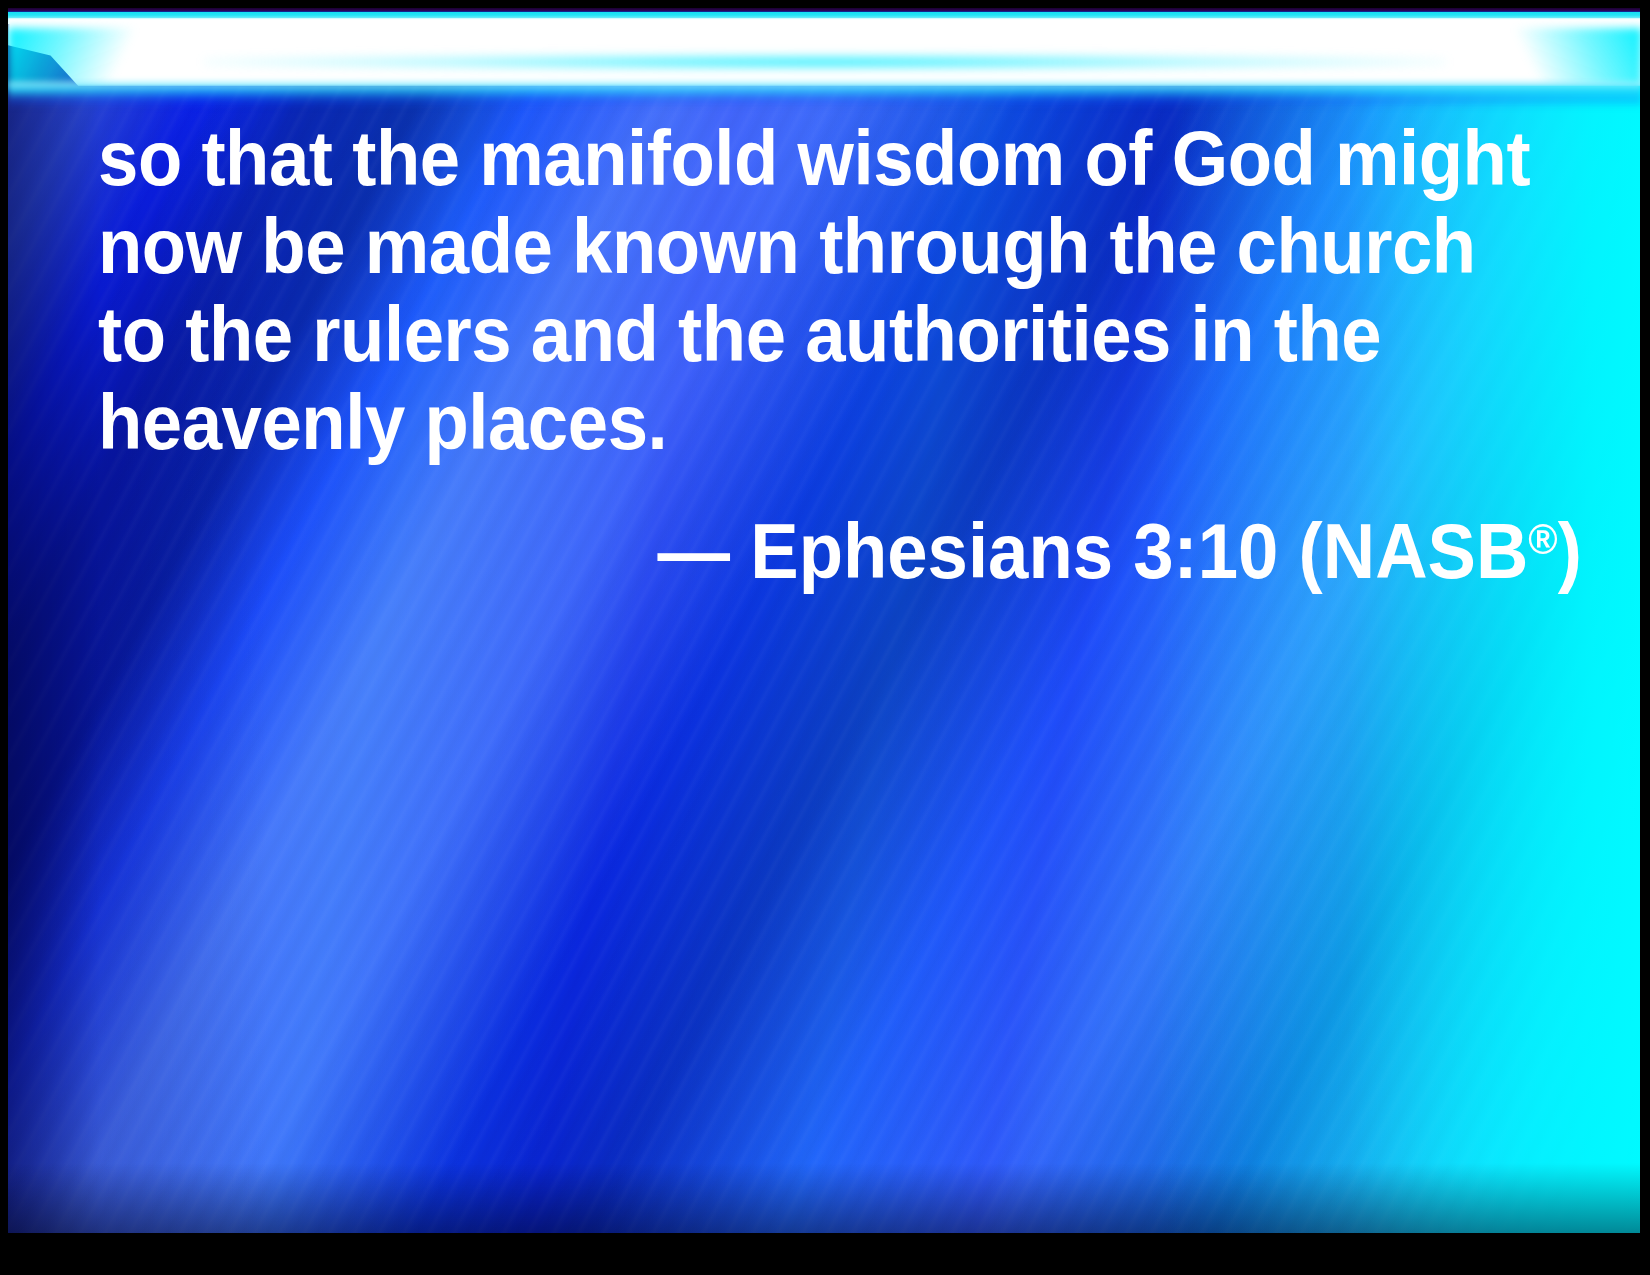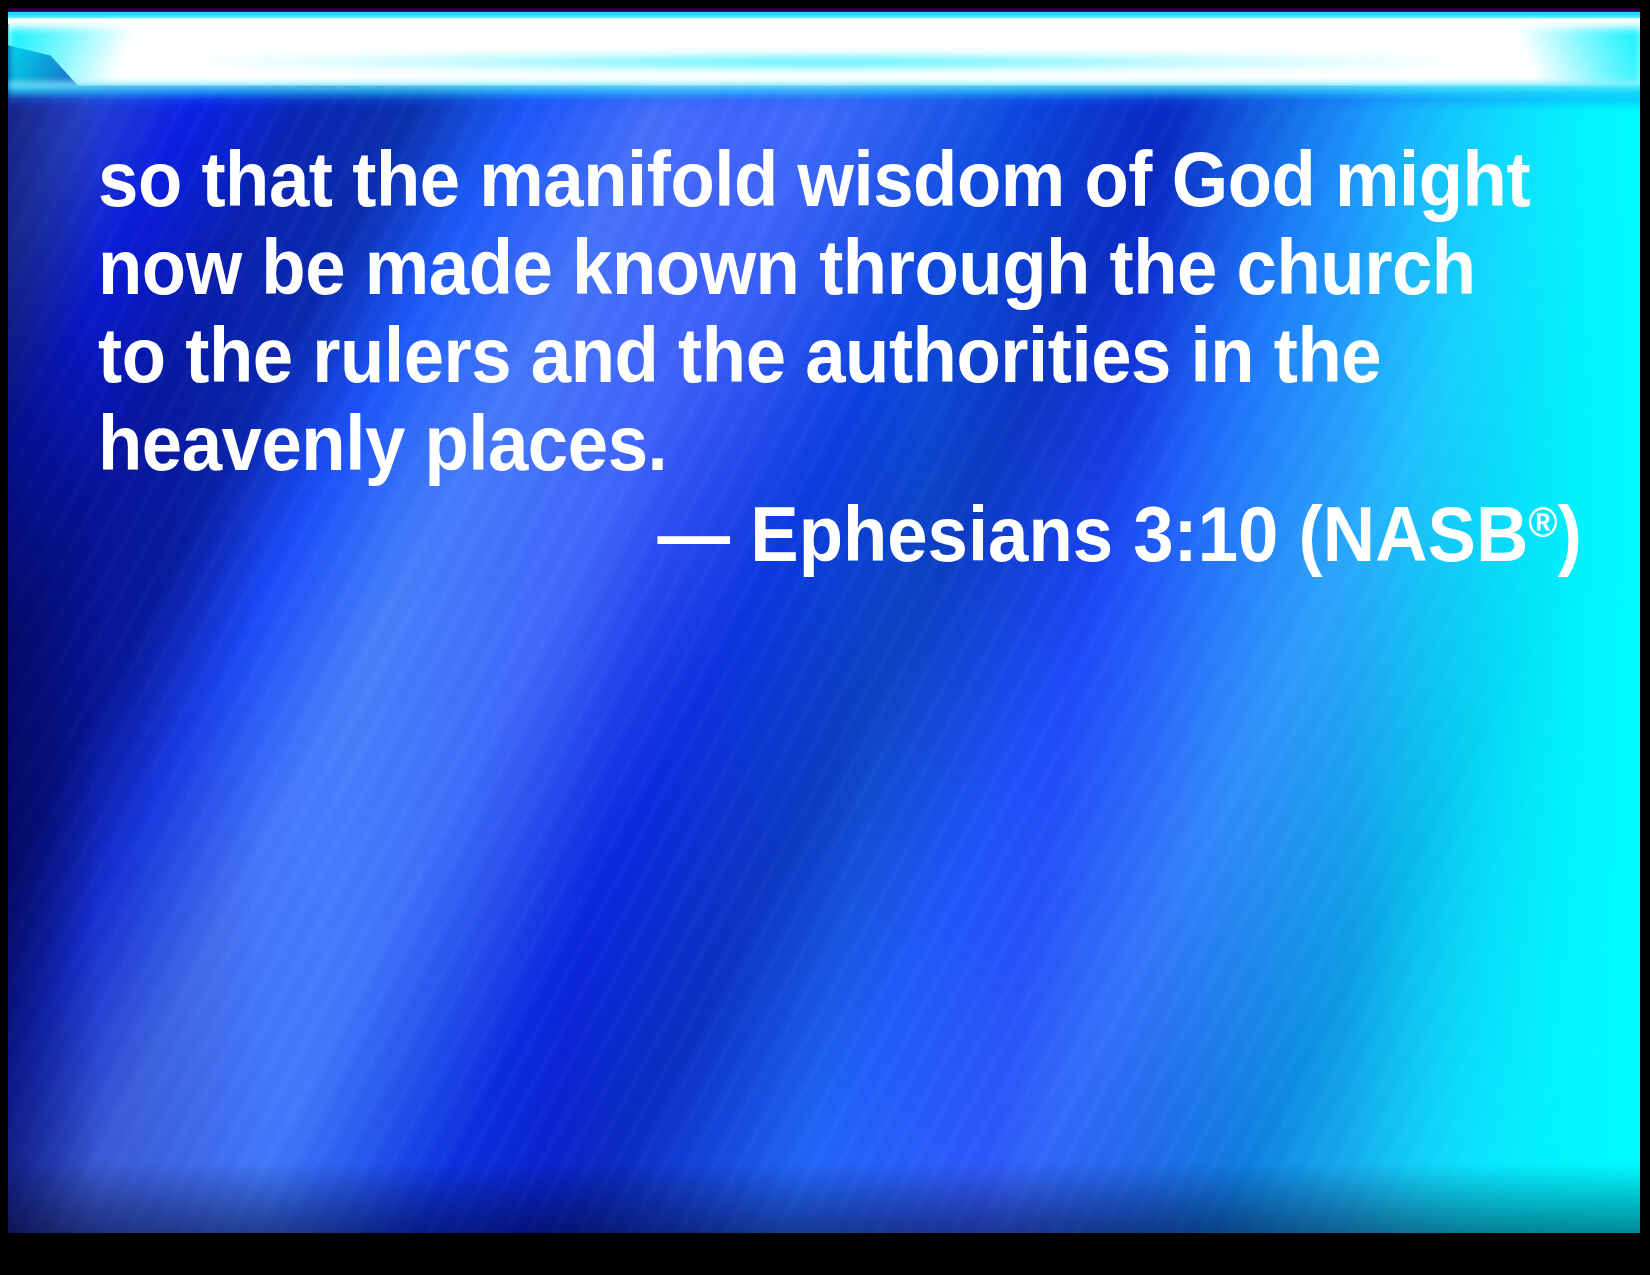--- a/index.html
+++ b/index.html
@@ -194,41 +194,41 @@
     position: absolute;
     left: 0; right: 0; top: 0;
     height: 4px;
     background: linear-gradient(180deg, #1a0030 0%, #2b0452 60%, #0c2ea8 100%);
   }
 
   
   #verse-block {
     position: absolute;
     left: 90px;
-    top: 127px;
+    top: 106px;
     right: 60px;
   }
 
   .verse-line {
     color: #ffffff;
     font-family: "Liberation Sans Narrow", "Liberation Sans", sans-serif;
     font-weight: 700;
     font-size: 78px;
     line-height: 88px;
     letter-spacing: -0.5px;
     white-space: nowrap;
     transform: scaleX(0.93);
     transform-origin: left center;
   }
 
   #attribution {
     position: absolute;
     left: 90px;
     right: 60px;
-    top: 470px;
+    top: 487px;
     text-align: right;
     color: #ffffff;
     font-family: "Liberation Sans Narrow", "Liberation Sans", sans-serif;
     font-weight: 700;
     font-size: 78px;
     line-height: 88px;
     white-space: nowrap;
   }
   #attribution .inner {
     display: inline-block;

